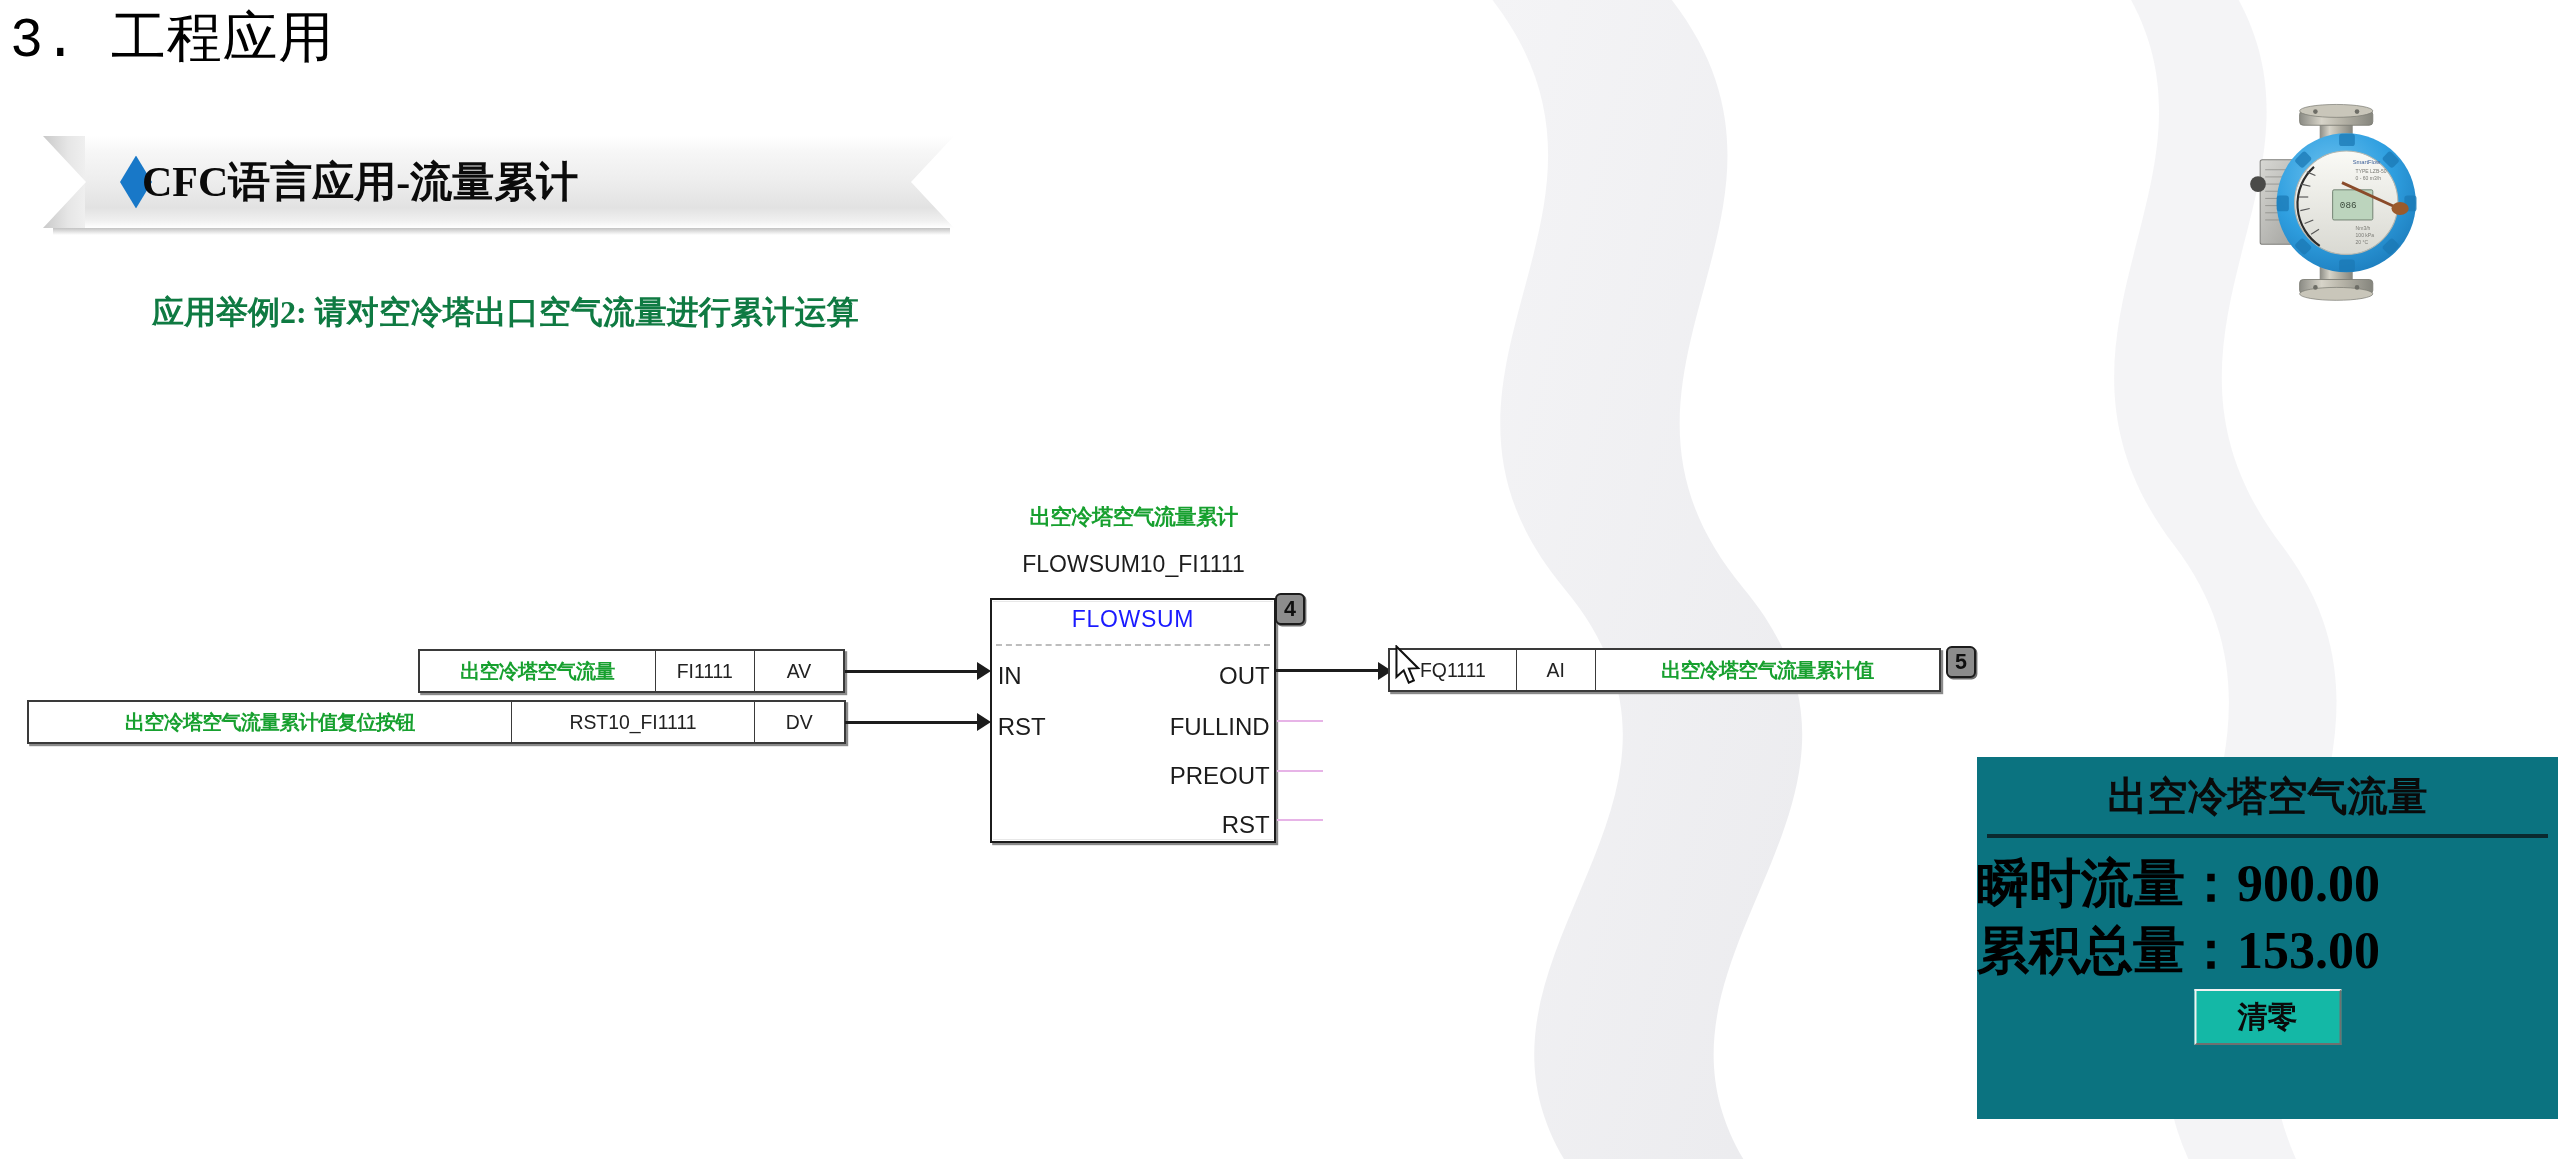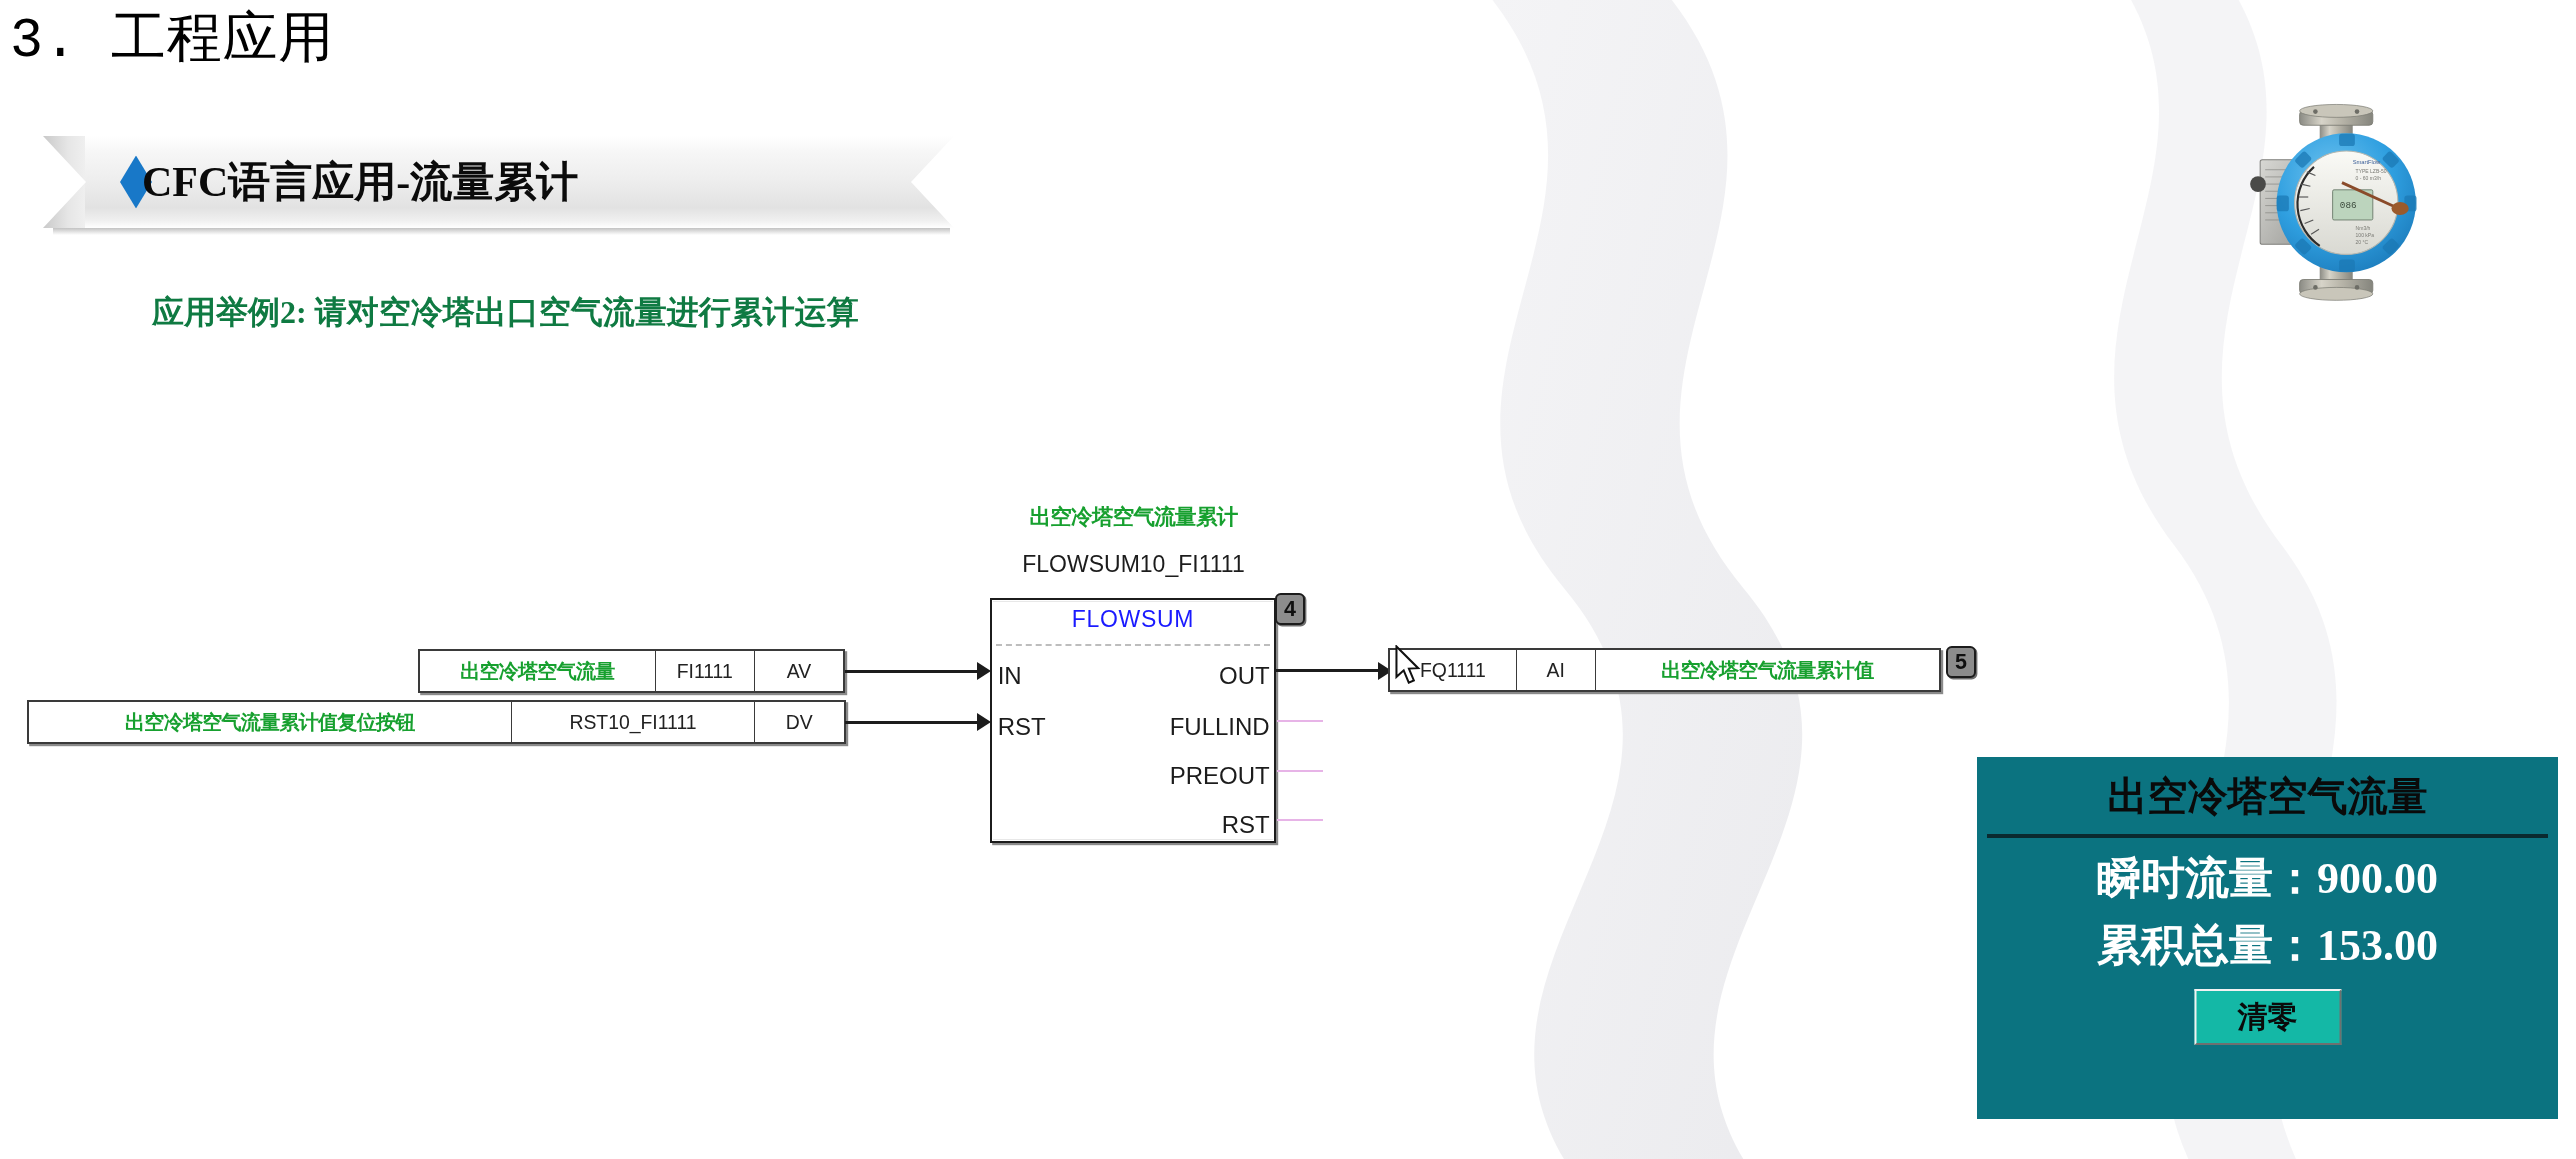--- a/index.html
+++ b/index.html
@@ -225,23 +225,23 @@
     font-family:"Liberation Serif","DejaVu Serif",serif;
     font-size: 40px; font-weight: 700; color: #0a0a0a;
     white-space: nowrap;
   }
   #hmi-rule {
     position:absolute; left:10px; right:10px; top:77px;
     height: 3.6px; background:#0a2a2f;
   }
   .hmi-row {
     position:absolute; left:0; width:100%;
-    text-align:center;
+    text-align:left;
     font-family:"Liberation Serif","DejaVu Serif",serif;
-    font-size: 44px; font-weight: 700; color:#ffffff;
+    font-size: 52px; font-weight: 700; color:#000000;
     white-space: nowrap;
   }
   #hmi-btn {
     position:absolute;
     left: 50%;
     transform: translateX(-50%);
     top: 232px;
     width: 147px; height: 56px;
     background: #14b8a6;
     border-top: 2.2px solid #f2f2f2;

